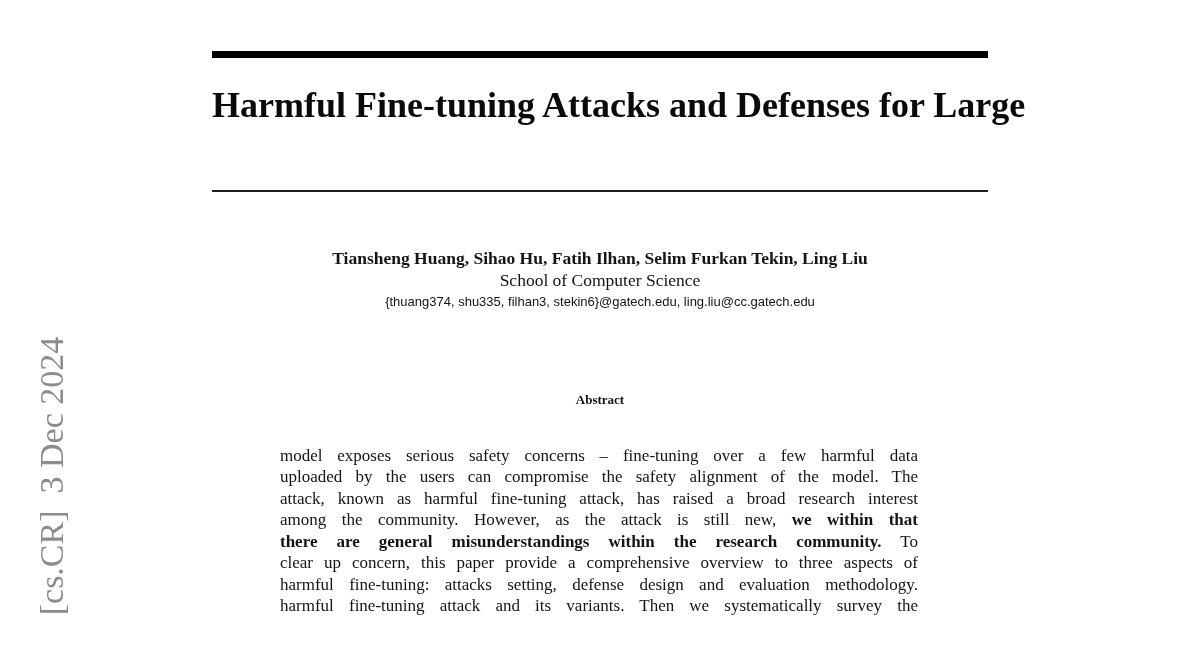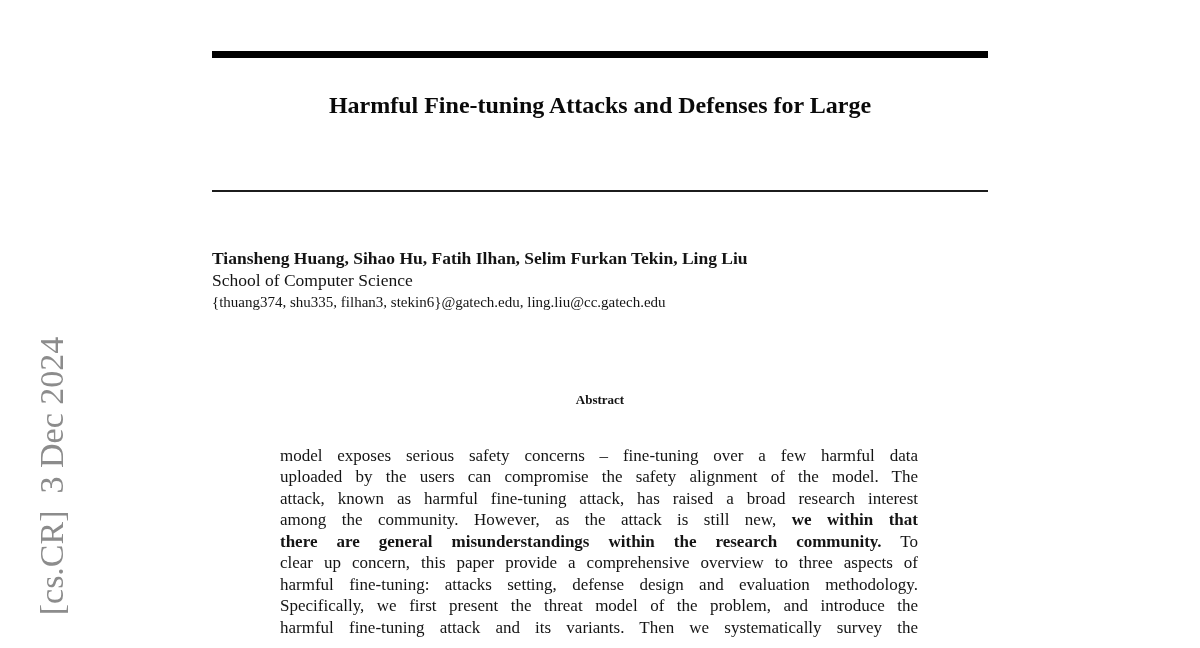--- a/index.html
+++ b/index.html
@@ -21,37 +21,37 @@
     white-space: pre;
     color: #8c8c8c;
   }
   .rule-thick {
     position: absolute; left: 212px; top: 51px;
     width: 776px; height: 7px; background: #000000;
   }
   .title {
     position: absolute; left: 212px; top: 87px; width: 776px;
     text-align: center; font-weight: bold;
-    font-size: 24px; line-height: 37px; color: #0a0a0a;
+    font-size: 36px; line-height: 37px; color: #0a0a0a;
     white-space: nowrap;
   }
   .title .t-line { display: block; }
   .rule-thin {
     position: absolute; left: 212px; top: 190px;
     width: 776px; height: 2px; background: #1c1c1c;
   }
   .author-block {
     position: absolute; left: 212px; top: 247px; width: 776px;
-    text-align: left; font-size: 17.5px; line-height: 22.2px;
+    text-align: center; font-size: 17.5px; line-height: 22.2px;
     white-space: nowrap;
   }
   .author-names { font-weight: bold; }
   .emails {
-    font-family: Liberation Serif, serif;
-    font-size: 15px;
+    font-family: Liberation Sans, sans-serif;
+    font-size: 13px;
   }
   .abs-heading {
     position: absolute; left: 212px; top: 392px; width: 776px;
     text-align: center; font-weight: bold; font-size: 13px;
   }
   .abs-body {
     position: absolute; left: 280px; top: 445px; width: 638px;
     font-size: 17px; line-height: 21.45px;
   }
   .abs-line {
@@ -84,15 +84,14 @@
 <div class="abs-heading">Abstract</div>
 
 <div class="abs-body">
     <div class="abs-line"><span>model exposes serious safety concerns – fine-tuning over a few harmful data</span></div>
     <div class="abs-line"><span>uploaded by the users can compromise the safety alignment of the model. The</span></div>
     <div class="abs-line"><span>attack, known as harmful fine-tuning attack, has raised a broad research interest</span></div>
     <div class="abs-line"><span>among the community. However, as the attack is still new, </span><b>we within that</b></div>
     <div class="abs-line"><b>there are general misunderstandings within the research community.</b><span> To</span></div>
     <div class="abs-line"><span>clear up concern, this paper provide a comprehensive overview to three aspects of</span></div>
     <div class="abs-line"><span>harmful fine-tuning: attacks setting, defense design and evaluation methodology.</span></div>
-    <div class="abs-line"><span>Specifically, we first present the threat model of the problem, and introduce the</span></div>
     <div class="abs-line"><span>harmful fine-tuning attack and its variants. Then we systematically survey the</span></div>
   </div>
 
 </body></html>

